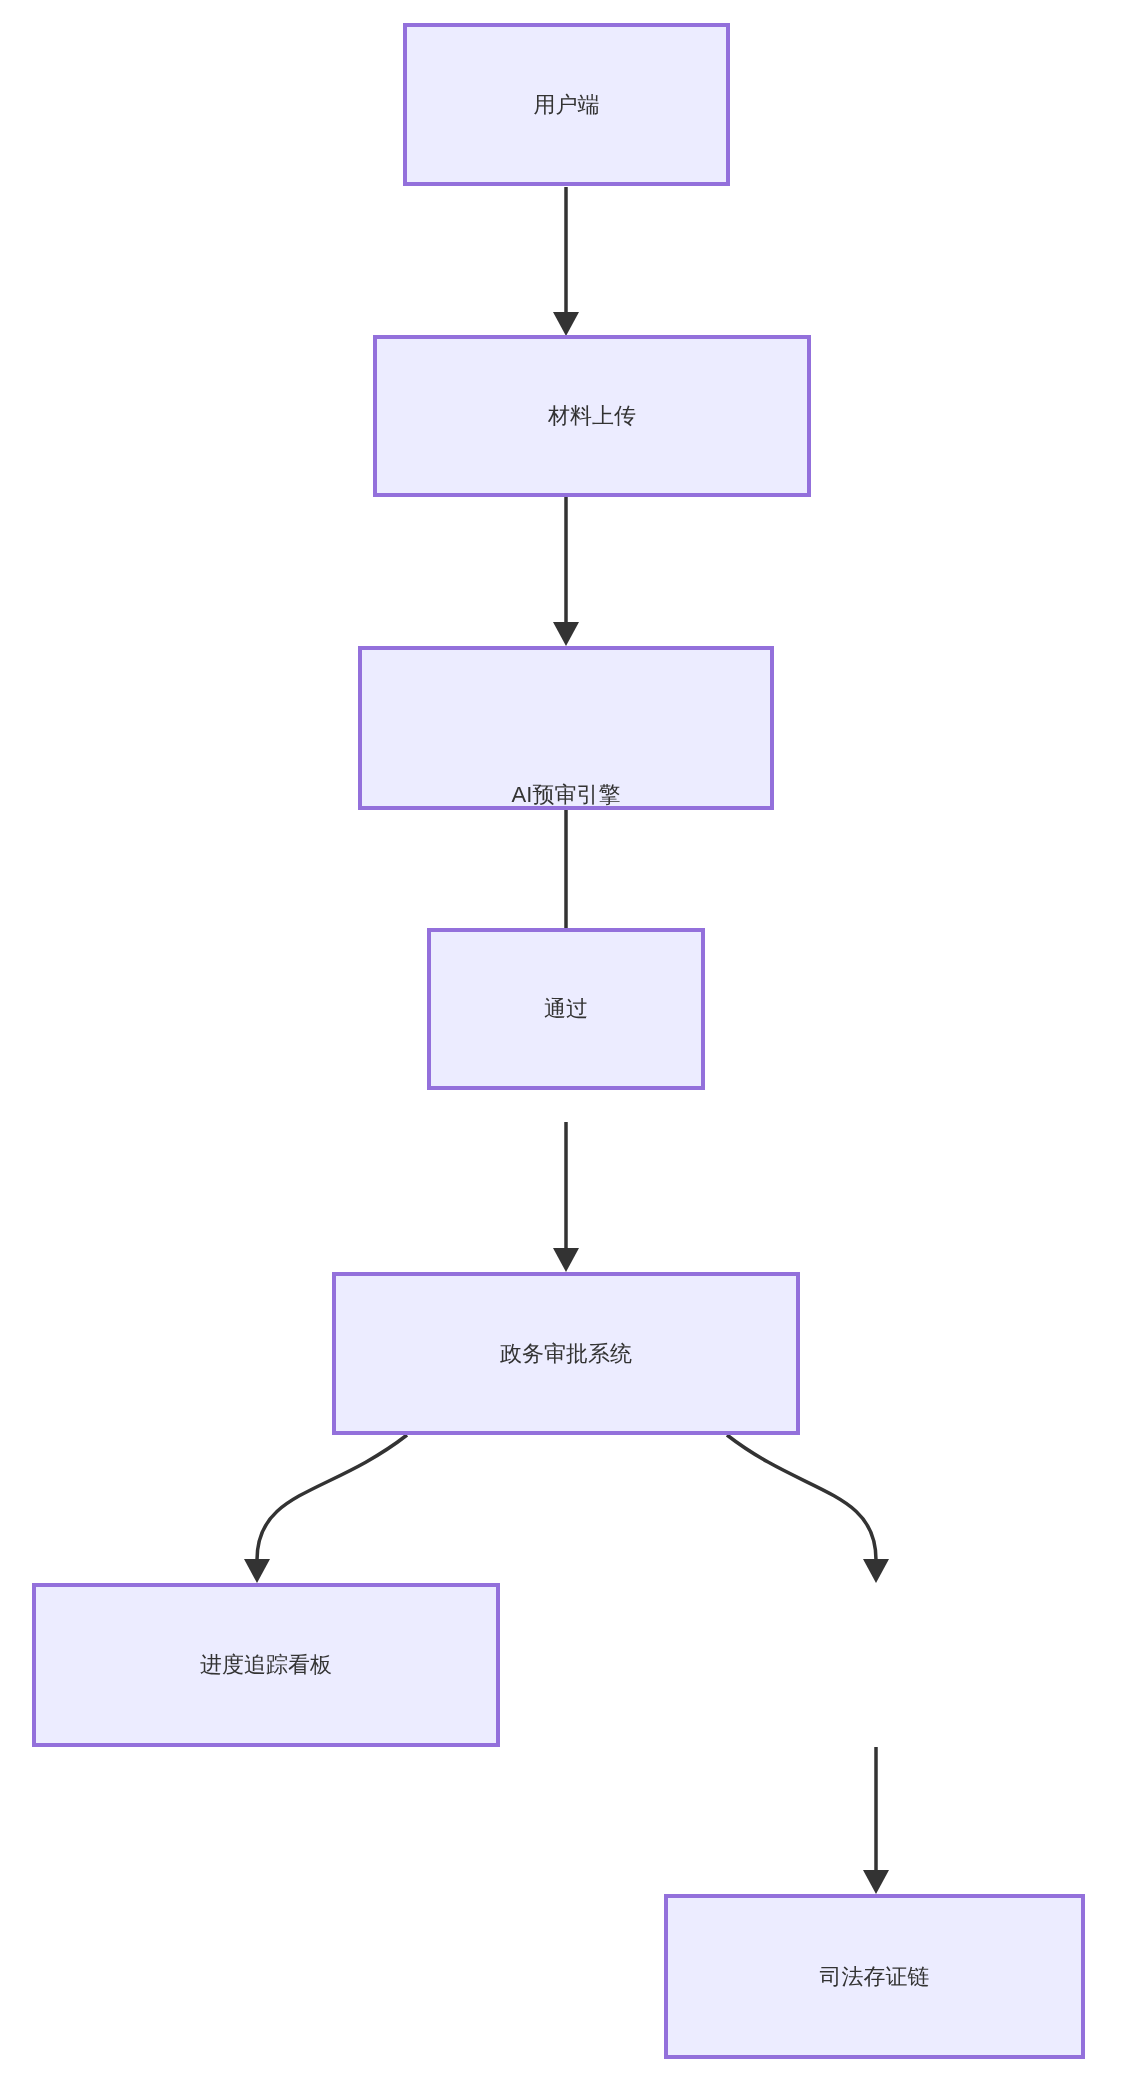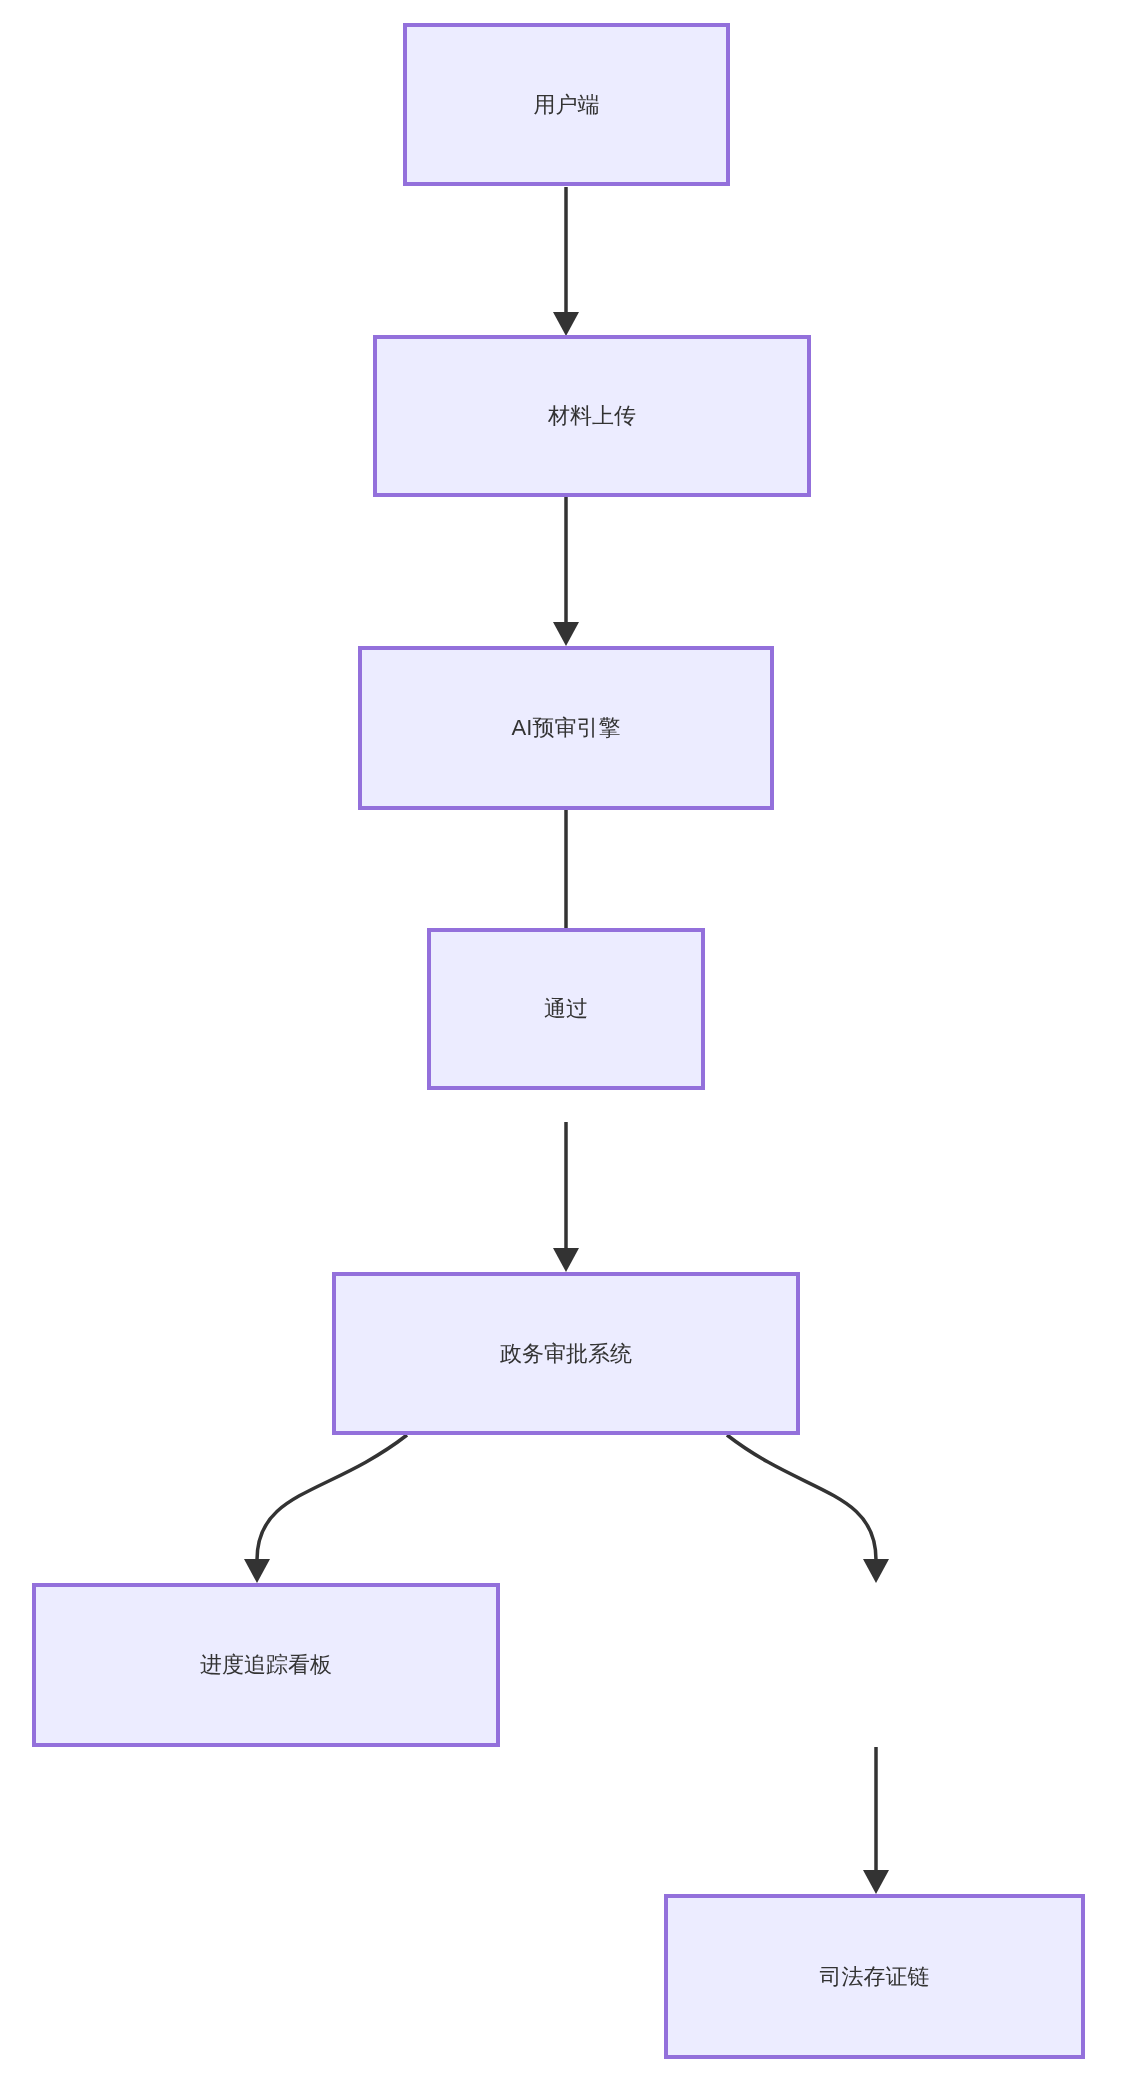--- a/index.html
+++ b/index.html
@@ -39,21 +39,21 @@
     background: var(--node-fill, #ECECFF);
     border: 4px solid var(--node-border, #9370DB);
     color: var(--text-color, #333333);
     font-size: 22px;
     line-height: 1;
     white-space: nowrap;
     text-align: center;
   }
   .n1 { left: 403px; top: 23px;   width: 327px; height: 163px; }
   .n2 { left: 373px; top: 335px;  width: 438px; height: 162px; }
-  .n3 { left: 358px; top: 646px;  width: 416px; height: 164px; }
+  .n3 { left: 358px; top: 646px;  width: 416px; height: 164px; align-items: flex-end; }
   .n4 { left: 427px; top: 928px;  width: 278px; height: 162px; }
   .n5 { left: 332px; top: 1272px; width: 468px; height: 163px; }
   .n6 { left: 32px;  top: 1583px; width: 468px; height: 164px; }
   .n7 { left: 643px; top: 1583px; width: 467px; height: 164px; }
   .n8 { left: 664px; top: 1894px; width: 421px; height: 165px; }
 </style>
 </head>
 <body>
 
 <div class="canvas">

